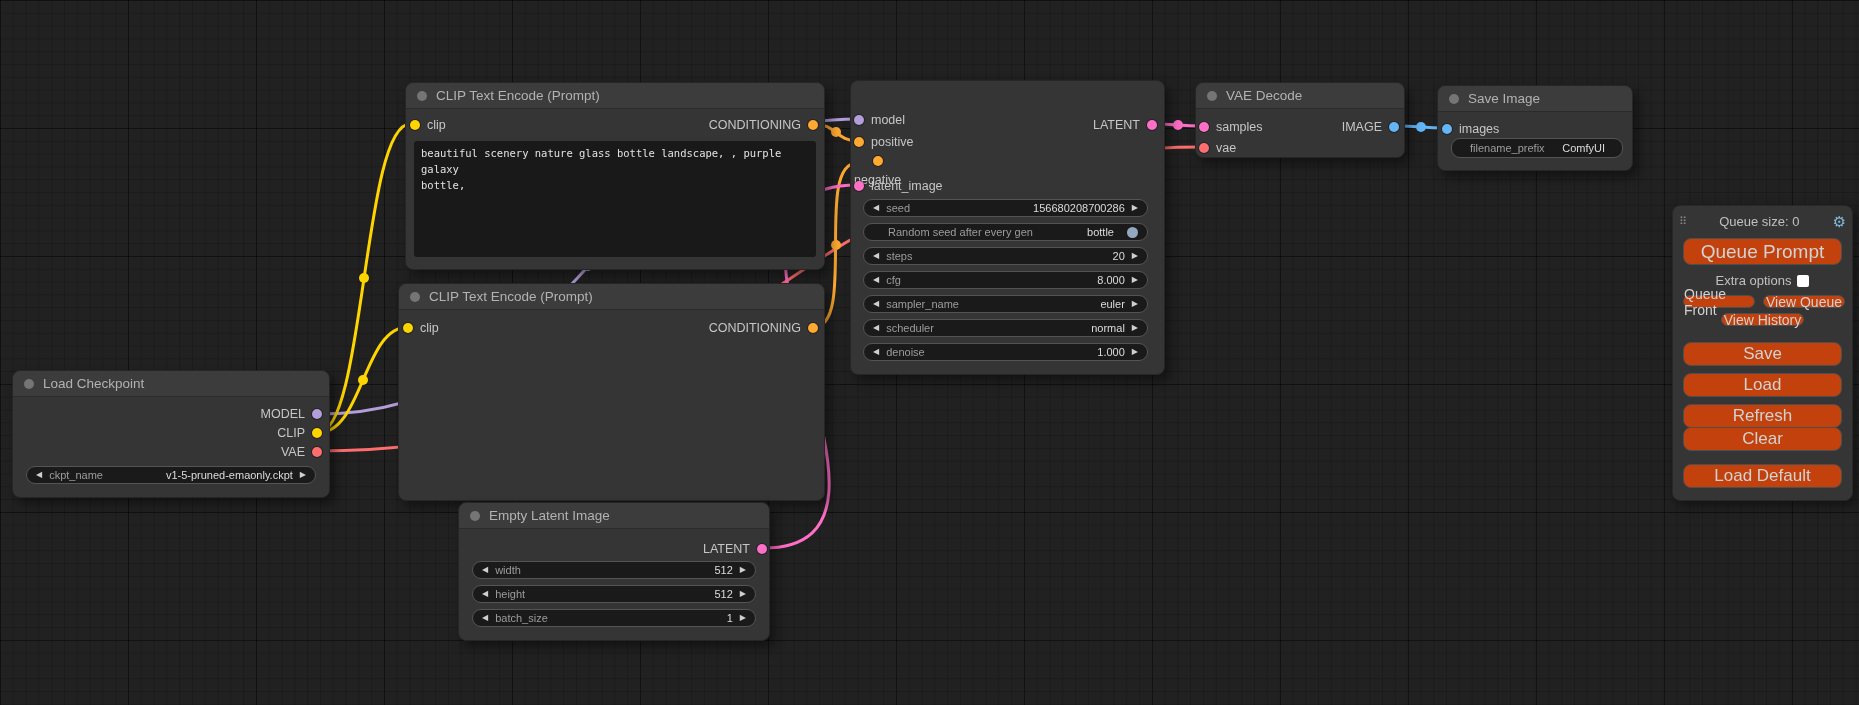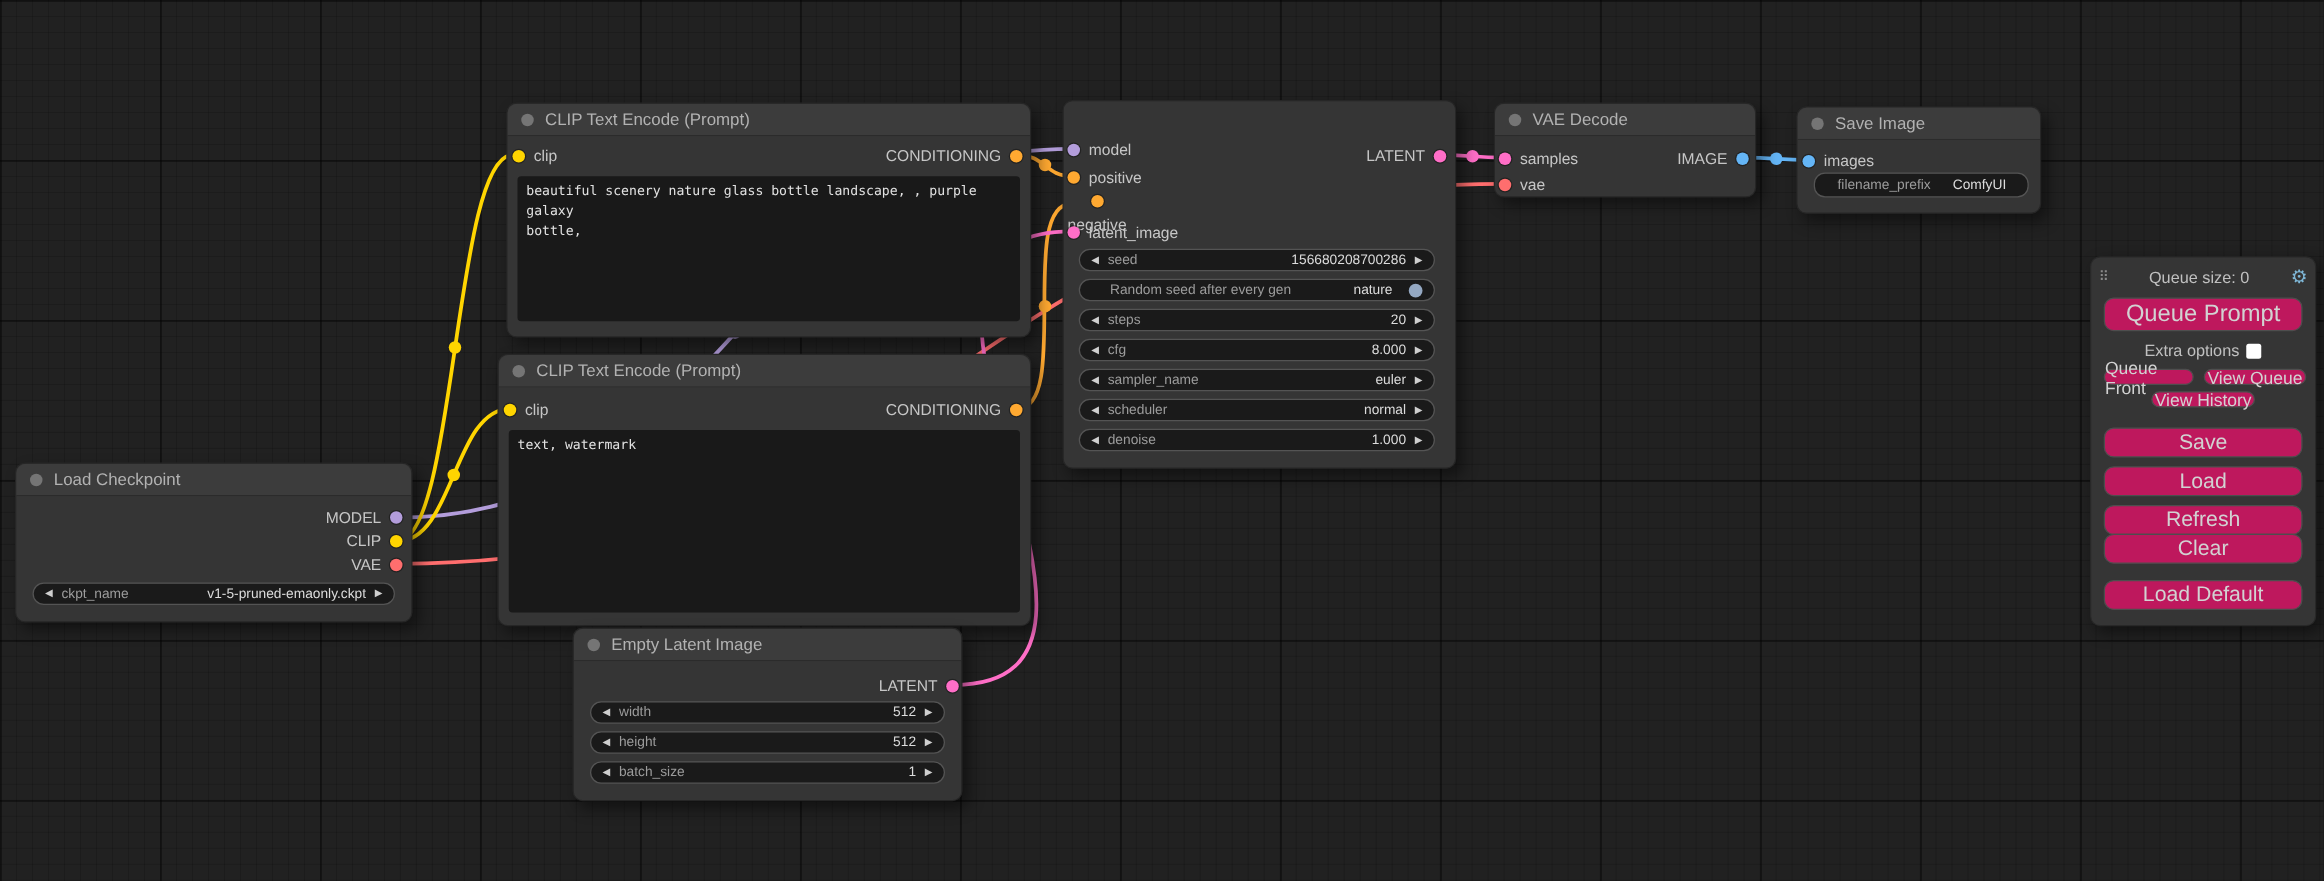--- a/index.html
+++ b/index.html
@@ -47,21 +47,21 @@
   #queue-panel{
     position:absolute;left:1672px;top:205px;width:181px;height:296px;z-index:3;
     background:#353535;border:1px solid #282828;border-radius:8px;
     box-shadow:4px 5px 12px rgba(0,0,0,0.45);color:#c8c8c8;
   }
   .qp-header{position:absolute;left:6px;right:6px;top:6px;height:18px;display:flex;align-items:center;}
   .drag-handle{color:#8a8a8a;font-size:11px;letter-spacing:-1px;cursor:grab;}
   .queue-size{flex:1;text-align:center;color:#c0c0c0;font-size:13px;}
   .gear{font-size:15px;line-height:1;cursor:pointer;}
   .btn{
-    position:absolute;left:10px;right:10px;background:#be185d;border:1px solid #4e4e4e;border-radius:8px;
+    position:absolute;left:10px;right:10px;background:#c2410c;border:1px solid #4e4e4e;border-radius:8px;
     color:#d2d2d2;display:flex;align-items:center;justify-content:center;cursor:pointer;
   }
   .btn.big{height:24px;font-size:17px;}
   .btn.small{font-size:14px;height:13px;border-radius:8px;}
   .extra-row{position:absolute;left:0;right:0;top:67px;display:flex;align-items:center;justify-content:center;gap:6px;font-size:13px;color:#c0c0c0;}
   .checkbox{width:12px;height:12px;background:#ffffff;border-radius:2px;cursor:pointer;}
 </style>
 </head>
 <body>
 
@@ -140,21 +140,20 @@
       <span>CLIP Text Encode (Prompt)</span>
     </div>
     <div class="slot-row" style="top:36px;left:4px;">
       <span class="sdot" style="background: rgb(255, 213, 0);"></span>
       <span class="slot-label">clip</span>
     </div>
     <div class="slot-row out" style="top:36px;right:6px;">
       <span class="slot-label">CONDITIONING</span>
       <span class="sdot" style="background: rgb(255, 169, 49);"></span>
     </div>
-    <div class="prompt-box" style="left:8px;right:8px;top:60px;bottom:10px;">text, watermark</div>
   </div>
 
   <div class="node" style="left:458px;top:502px;width:312px;height:139px;">
     <div class="node-title">
       <span class="tdot"></span>
       <span>Empty Latent Image</span>
     </div>
     <div class="slot-row out" style="top:38px;right:2px;">
       <span class="slot-label">LATENT</span>
       <span class="sdot" style="background: rgb(255, 110, 199);"></span>
@@ -201,21 +200,21 @@
       <span class="sdot" style="background: rgb(255, 110, 199);"></span>
     </div>
     <div class="widget" style="left:12px;right:16px;top:118px;">
       <span class="warrow">◀</span>
       <span class="wlabel">seed</span>
       <span class="wvalue">156680208700286</span>
       <span class="warrow">▶</span>
     </div>
     <div class="widget" style="left:12px;right:16px;top:142px;padding-left:24px;">
       <span class="wlabel">Random seed after every gen</span>
-      <span class="wvalue">nature</span>
+      <span class="wvalue">bottle</span>
       <span class="toggle-dot" style="background: rgb(148, 168, 194);"></span>
     </div>
     <div class="widget" style="left:12px;right:16px;top:166px;">
       <span class="warrow">◀</span>
       <span class="wlabel">steps</span>
       <span class="wvalue">20</span>
       <span class="warrow">▶</span>
     </div>
     <div class="widget" style="left:12px;right:16px;top:190px;">
       <span class="warrow">◀</span>

